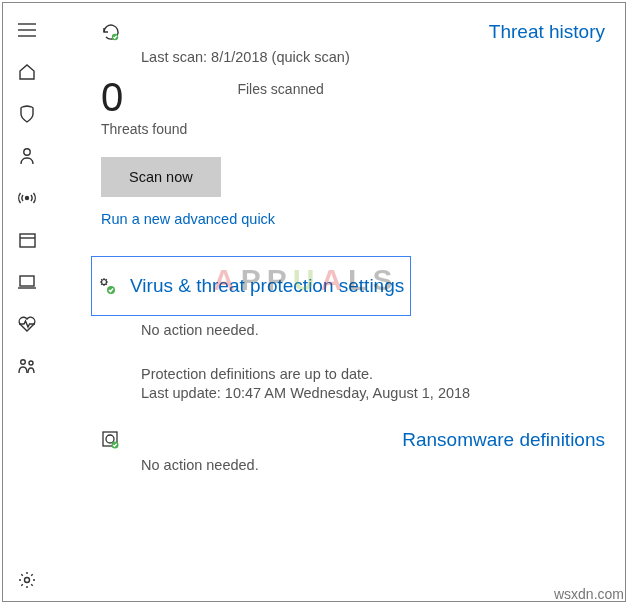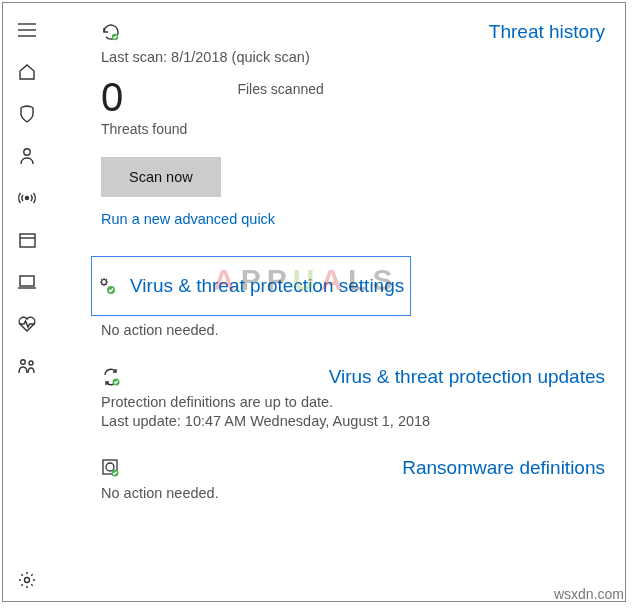--- a/index.html
+++ b/index.html
@@ -64,20 +64,21 @@
   }
   .section-title {
     color: #0067c0;
     font-size: 19px;
     font-weight: 400;
   }
   .subtext {
     color: #555;
     font-size: 14.5px;
     margin-bottom: 3px;
+    margin-left: 40px;
   }
   .stats { display: flex; gap: 50px; margin-top: 12px; margin-bottom: 10px; }
   .stat-num { font-size: 40px; font-weight: 300; color: #222; line-height: 1; }
   .stat-label { font-size: 14px; color: #555; margin-top: 4px; }
   .scan-btn {
     background: #ccc;
     border: none;
     color: #111;
     font-size: 14.5px;
     padding: 12px 28px;
@@ -221,33 +222,20 @@
               <circle cx="13" cy="14" r="4" fill="#4caf50" stroke="none"></circle>
               <path d="M11 14 L12.5 15.5 L15 12.5" stroke="#fff" stroke-width="1.6"></path>
             </svg>
         </span>
         <span class="section-title">Virus &amp; threat protection settings</span>
       </div>
       <div class="subtext">No action needed.</div>
     </div>
 
     <div class="section">
-      <div class="section-head">
-        <span class="section-icon">
-          <svg width="20" height="20" viewBox="0 0 20 20" fill="none" stroke="#333" stroke-width="1.4">
-              <path d="M4 8 A6 6 0 0 1 15 5"></path>
-              <path d="M16 12 A6 6 0 0 1 5 15"></path>
-              <path d="M15 2 L15 5 L12 5"></path>
-              <path d="M5 18 L5 15 L8 15"></path>
-              <circle cx="15" cy="15" r="3.5" fill="#4caf50" stroke="none"></circle>
-              <path d="M13.3 15 L14.5 16.2 L16.7 13.7" stroke="#fff" stroke-width="1.4"></path>
-            </svg>
-        </span>
-        <span class="section-title">Virus &amp; threat protection updates</span>
-      </div>
       <div class="subtext">Protection definitions are up to date.</div>
       <div class="subtext">Last update: 10:47 AM Wednesday, August 1, 2018</div>
     </div>
 
     <div class="section section-last">
       <div class="section-head">
         <span class="section-icon">
           <svg width="20" height="20" viewBox="0 0 20 20" fill="none" stroke="#333" stroke-width="1.3">
               <rect x="2" y="2" width="14" height="14"></rect>
               <circle cx="9" cy="9" r="4"></circle>

